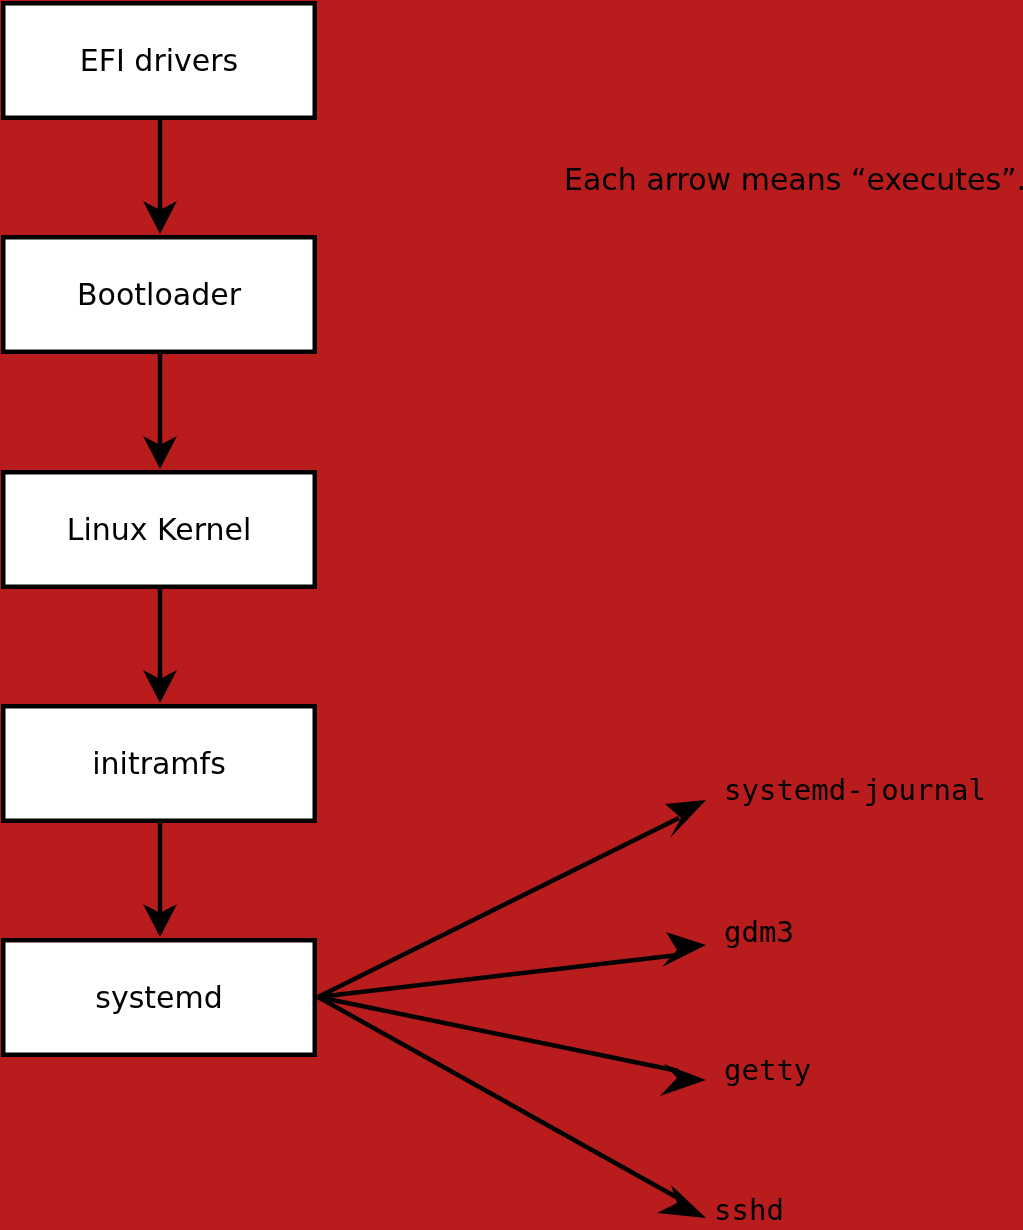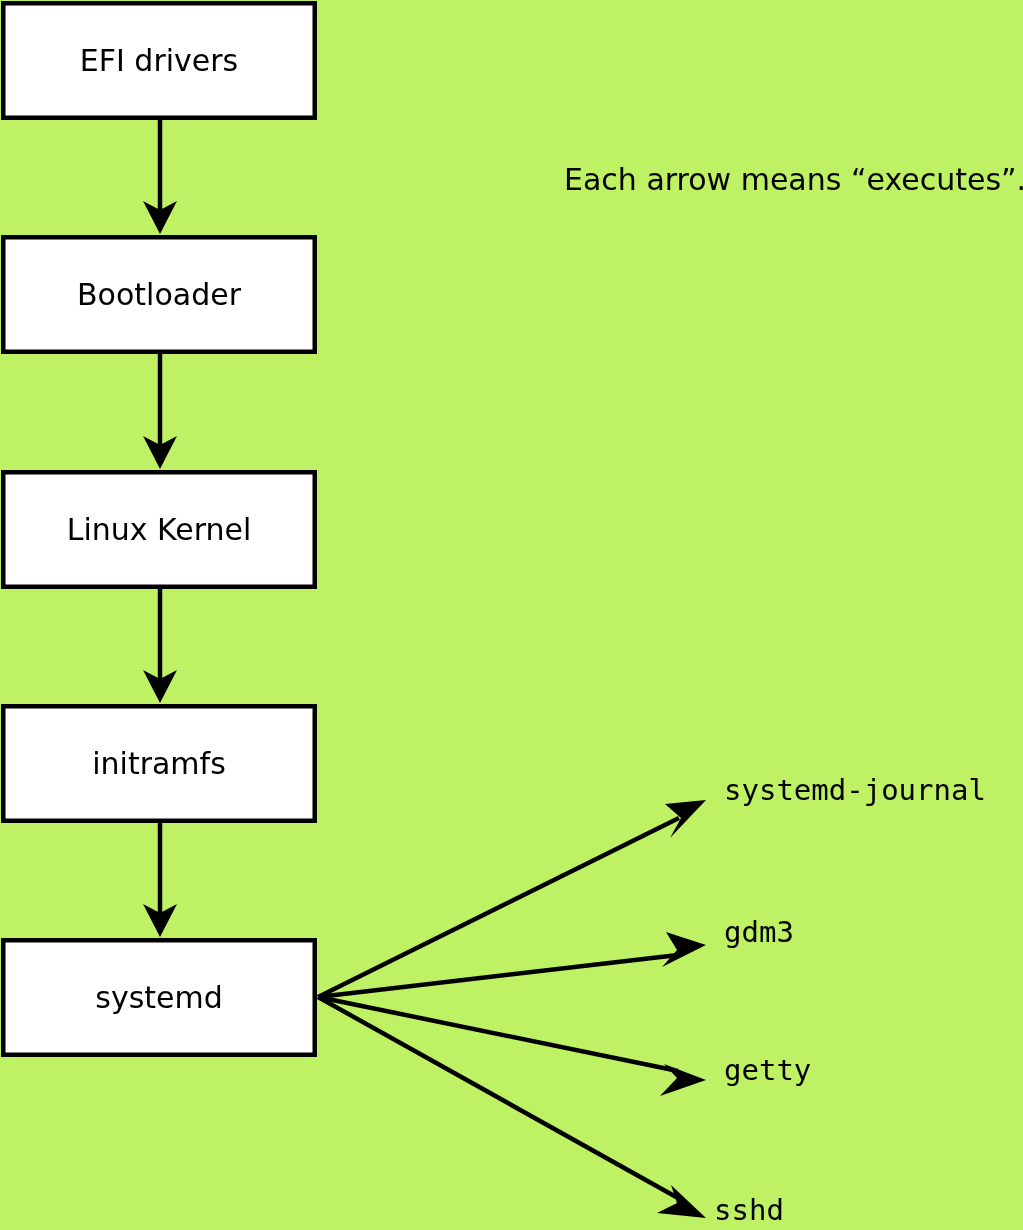--- a/index.html
+++ b/index.html
@@ -9,21 +9,21 @@
     background: #ffffff;
   }
   body {
     font-family: "DejaVu Sans", "Liberation Sans", sans-serif;
     color: #000000;
   }
   #diagram-root {
     position: relative;
     width: 1023px;
     height: 1230px;
-    background: #bef264;
+    background: #b91c1c;
     overflow: hidden;
   }
   #diagram-svg {
     position: absolute;
     left: 0;
     top: 0;
     width: 1023px;
     height: 1230px;
     display: block;
   }

